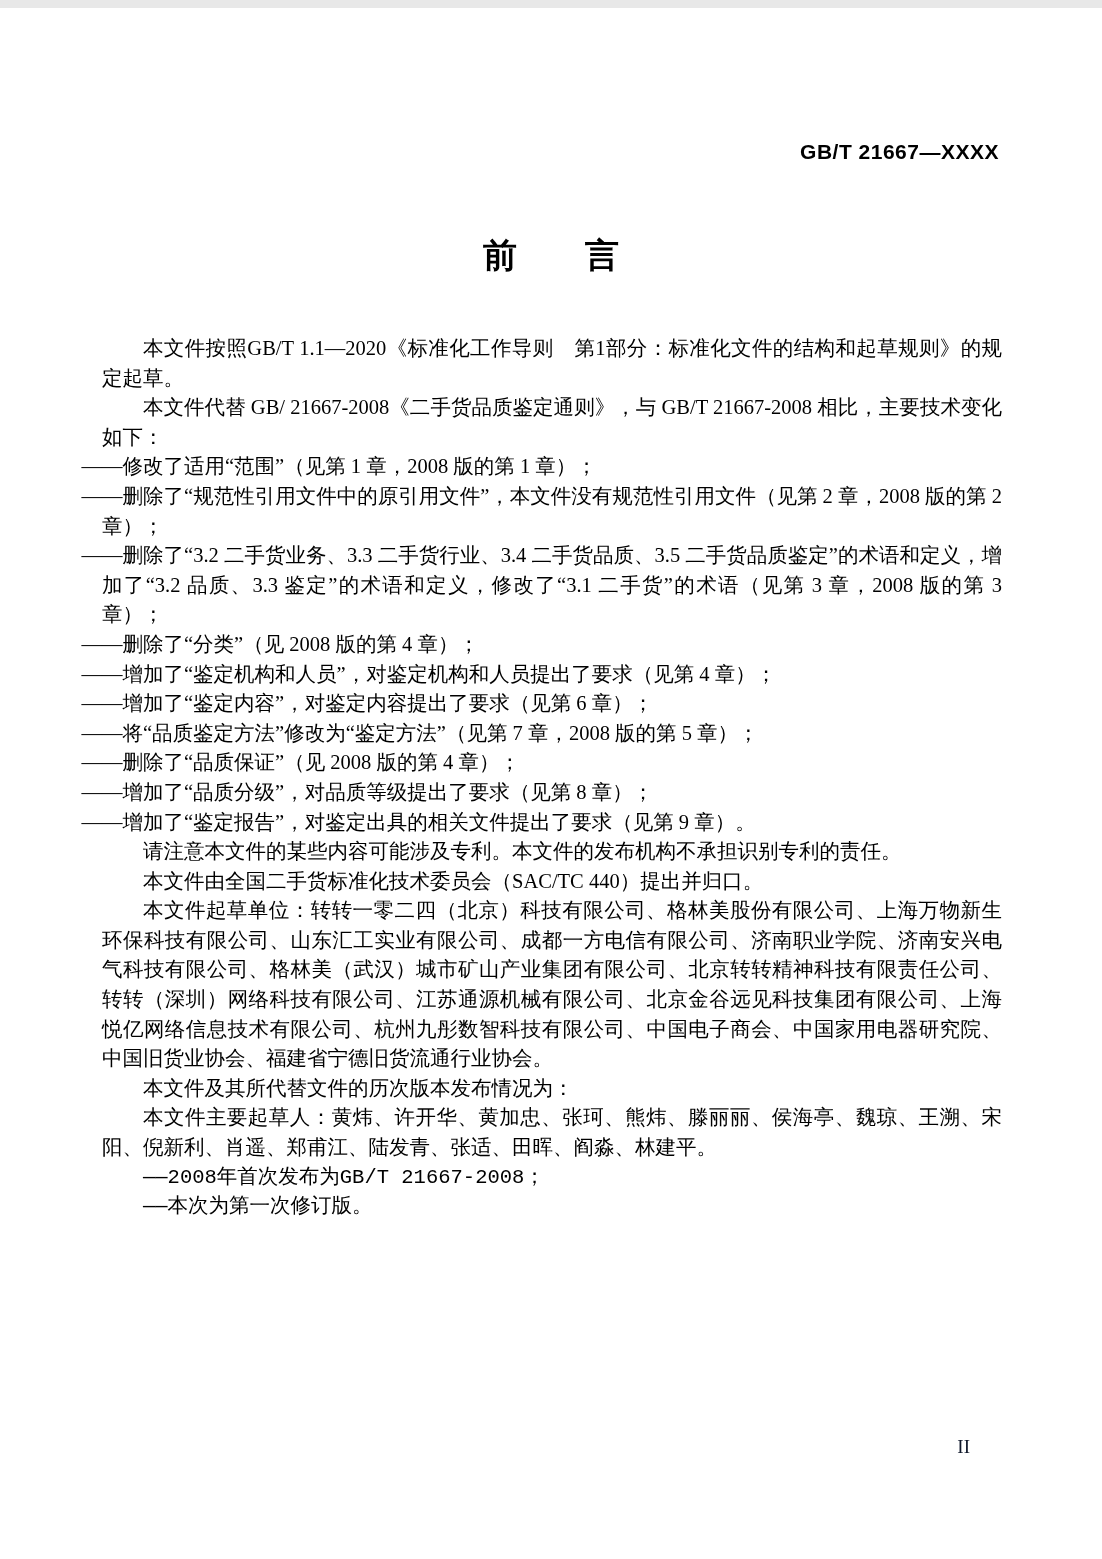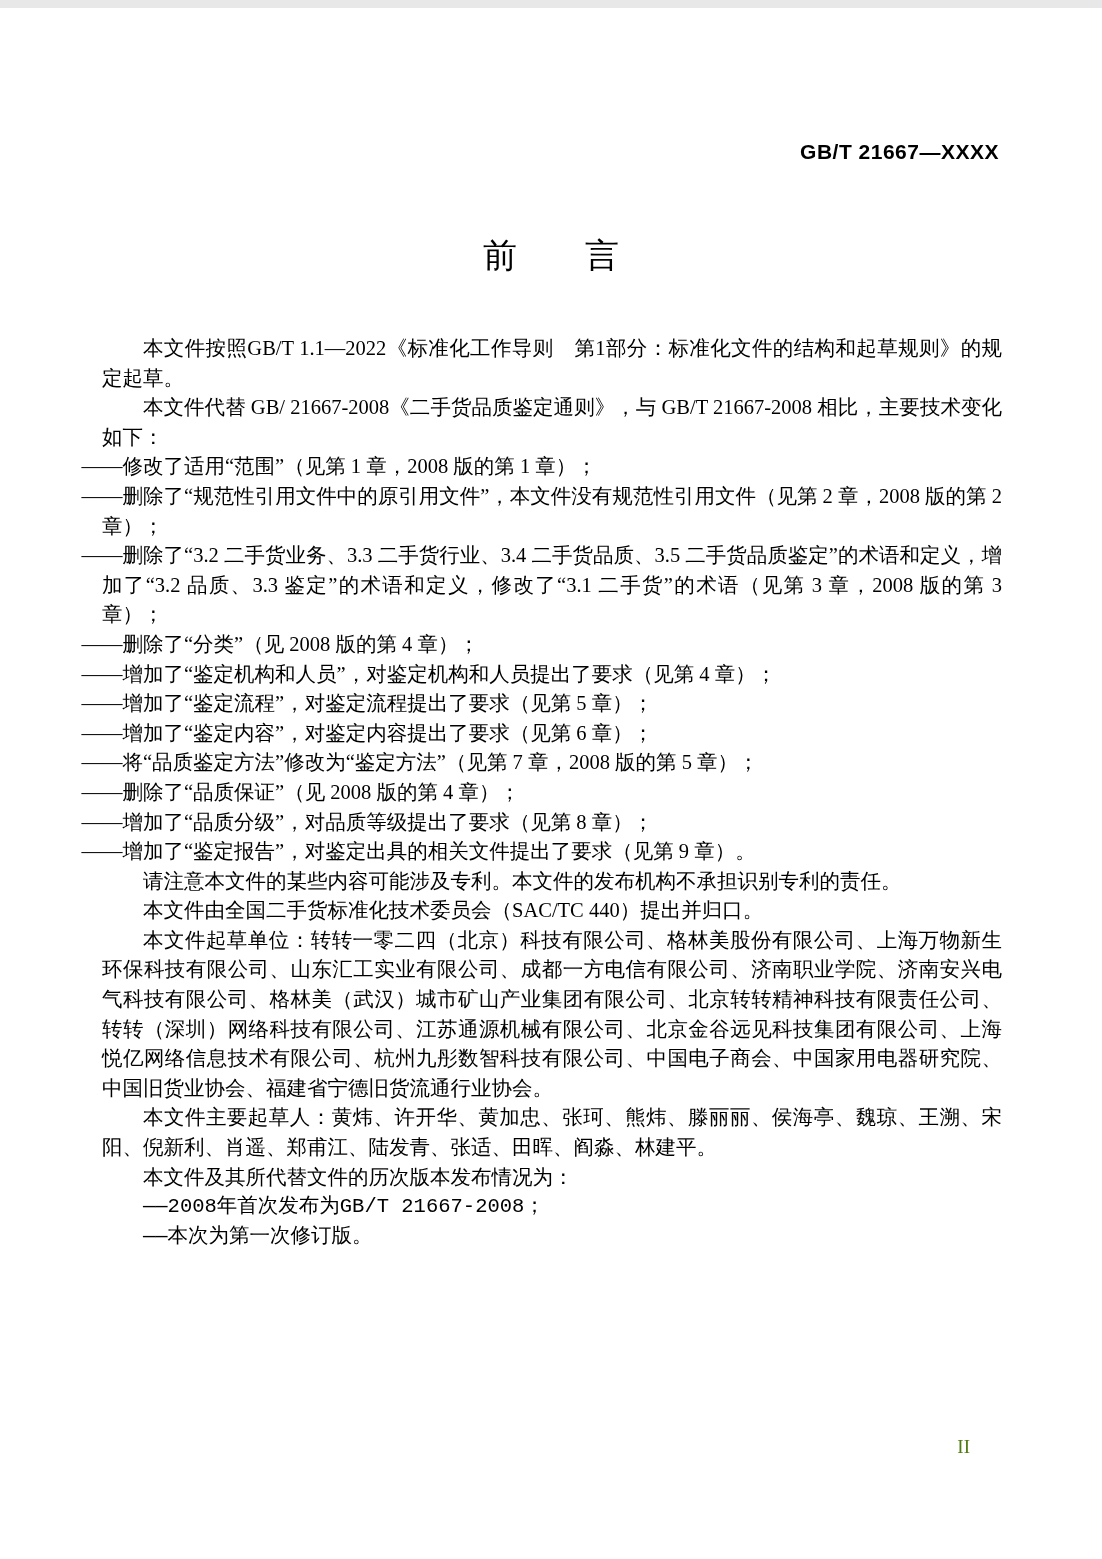--- a/index.html
+++ b/index.html
@@ -28,21 +28,21 @@
     white-space: nowrap;
   }
   .doc-title {
     position: absolute;
     top: 226px;
     left: 0;
     width: 100%;
     margin: 0;
     text-align: center;
     font-family: "Liberation Sans", "DejaVu Sans", sans-serif;
-    font-weight: 400;
+    font-weight: 700;
     font-size: 34px;
     line-height: 42px;
   }
   .doc-body {
     position: absolute;
     top: 326px;
     left: 102px;
     width: 900px;
     font-size: 20.5px;
     line-height: 29.6px;
@@ -61,60 +61,59 @@
   }
   .p-history {
     text-indent: 2em;
     font-family: Liberation Mono, monospace;
   }
   .page-number {
     position: absolute;
     top: 1428px;
     right: 132px;
     font-size: 19px;
-    color: #4d7c0f;
+    color: #0f172a;
     font-family: "Liberation Serif", "DejaVu Serif", serif;
   }
 </style>
 </head>
 <body>
 
 <div class="page">
 
   <div class="doc-header">GB/T 21667—XXXX</div>
 
   <h1 class="doc-title">前　　言</h1>
 
   <div class="doc-body">
 
-    <p class="p-indent">本文件按照GB/T 1.1—2022《标准化工作导则　第1部分：标准化文件的结构和起草规则》的规定起草。</p>
+    <p class="p-indent">本文件按照GB/T 1.1—2020《标准化工作导则　第1部分：标准化文件的结构和起草规则》的规定起草。</p>
 
     <p class="p-indent">本文件代替 GB/ 21667-2008《二手货品质鉴定通则》，与 GB/T 21667-2008 相比，主要技术变化如下：</p>
 
     <p class="p-change">——修改了适用“范围”（见第 1 章，2008 版的第 1 章）；</p>
     <p class="p-change">——删除了“规范性引用文件中的原引用文件”，本文件没有规范性引用文件（见第 2 章，2008 版的第 2 章）；</p>
     <p class="p-change">——删除了“3.2 二手货业务、3.3 二手货行业、3.4 二手货品质、3.5 二手货品质鉴定”的术语和定义，增加了“3.2 品质、3.3 鉴定”的术语和定义，修改了“3.1 二手货”的术语（见第 3 章，2008 版的第 3 章）；</p>
     <p class="p-change">——删除了“分类”（见 2008 版的第 4 章）；</p>
     <p class="p-change">——增加了“鉴定机构和人员”，对鉴定机构和人员提出了要求（见第 4 章）；</p>
-    <p class="p-change">——增加了“鉴定流程”，对鉴定流程提出了要求（见第 5 章）；</p>
     <p class="p-change">——增加了“鉴定内容”，对鉴定内容提出了要求（见第 6 章）；</p>
     <p class="p-change">——将“品质鉴定方法”修改为“鉴定方法”（见第 7 章，2008 版的第 5 章）；</p>
     <p class="p-change">——删除了“品质保证”（见 2008 版的第 4 章）；</p>
     <p class="p-change">——增加了“品质分级”，对品质等级提出了要求（见第 8 章）；</p>
     <p class="p-change">——增加了“鉴定报告”，对鉴定出具的相关文件提出了要求（见第 9 章）。</p>
 
     <p class="p-indent">请注意本文件的某些内容可能涉及专利。本文件的发布机构不承担识别专利的责任。</p>
 
     <p class="p-indent">本文件由全国二手货标准化技术委员会（SAC/TC 440）提出并归口。</p>
 
     <p class="p-indent">本文件起草单位：转转一零二四（北京）科技有限公司、格林美股份有限公司、上海万物新生环保科技有限公司、山东汇工实业有限公司、成都一方电信有限公司、济南职业学院、济南安兴电气科技有限公司、格林美（武汉）城市矿山产业集团有限公司、北京转转精神科技有限责任公司、转转（深圳）网络科技有限公司、江苏通源机械有限公司、北京金谷远见科技集团有限公司、上海悦亿网络信息技术有限公司、杭州九彤数智科技有限公司、中国电子商会、中国家用电器研究院、中国旧货业协会、福建省宁德旧货流通行业协会。</p>
 
+    <p class="p-indent">本文件及其所代替文件的历次版本发布情况为：</p>
+
     <p class="p-indent">本文件主要起草人：黄炜、许开华、黄加忠、张珂、熊炜、滕丽丽、侯海亭、魏琼、王溯、宋阳、倪新利、肖遥、郑甫江、陆发青、张适、田晖、阎淼、林建平。</p>
-
-    <p class="p-indent">本文件及其所代替文件的历次版本发布情况为：</p>
 
     <p class="p-history">——2008年首次发布为GB/T 21667-2008；</p>
     <p class="p-history">——本次为第一次修订版。</p>
 
   </div>
 
   <div class="page-number">II</div>
 
 </div>
 

